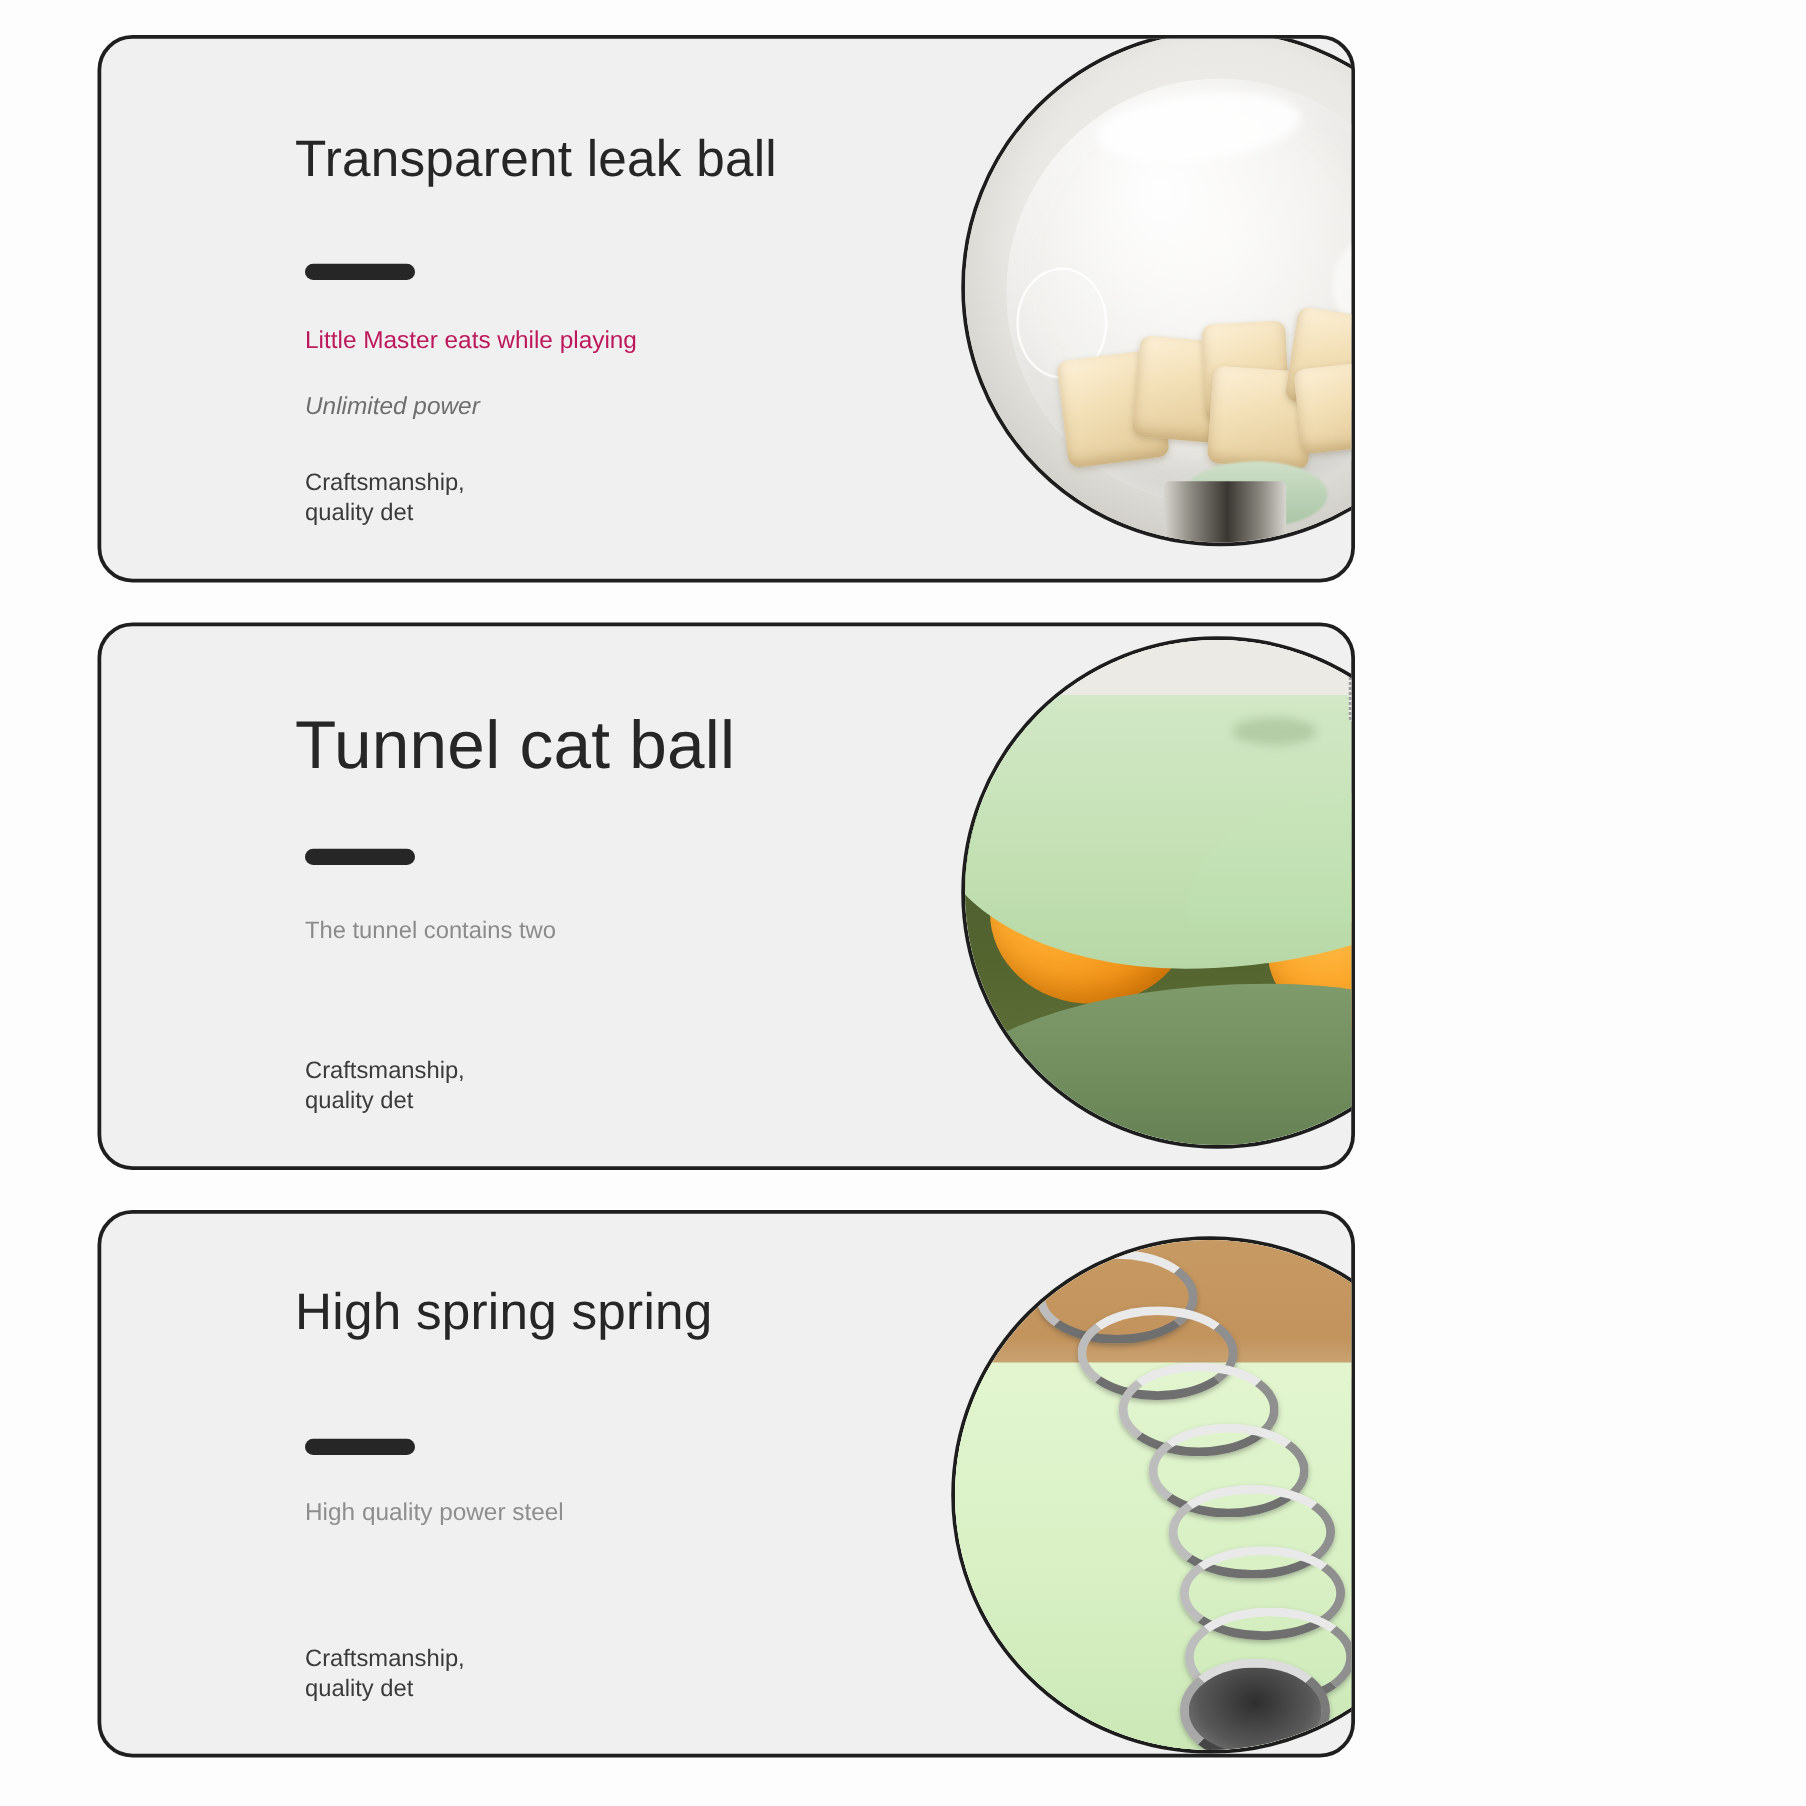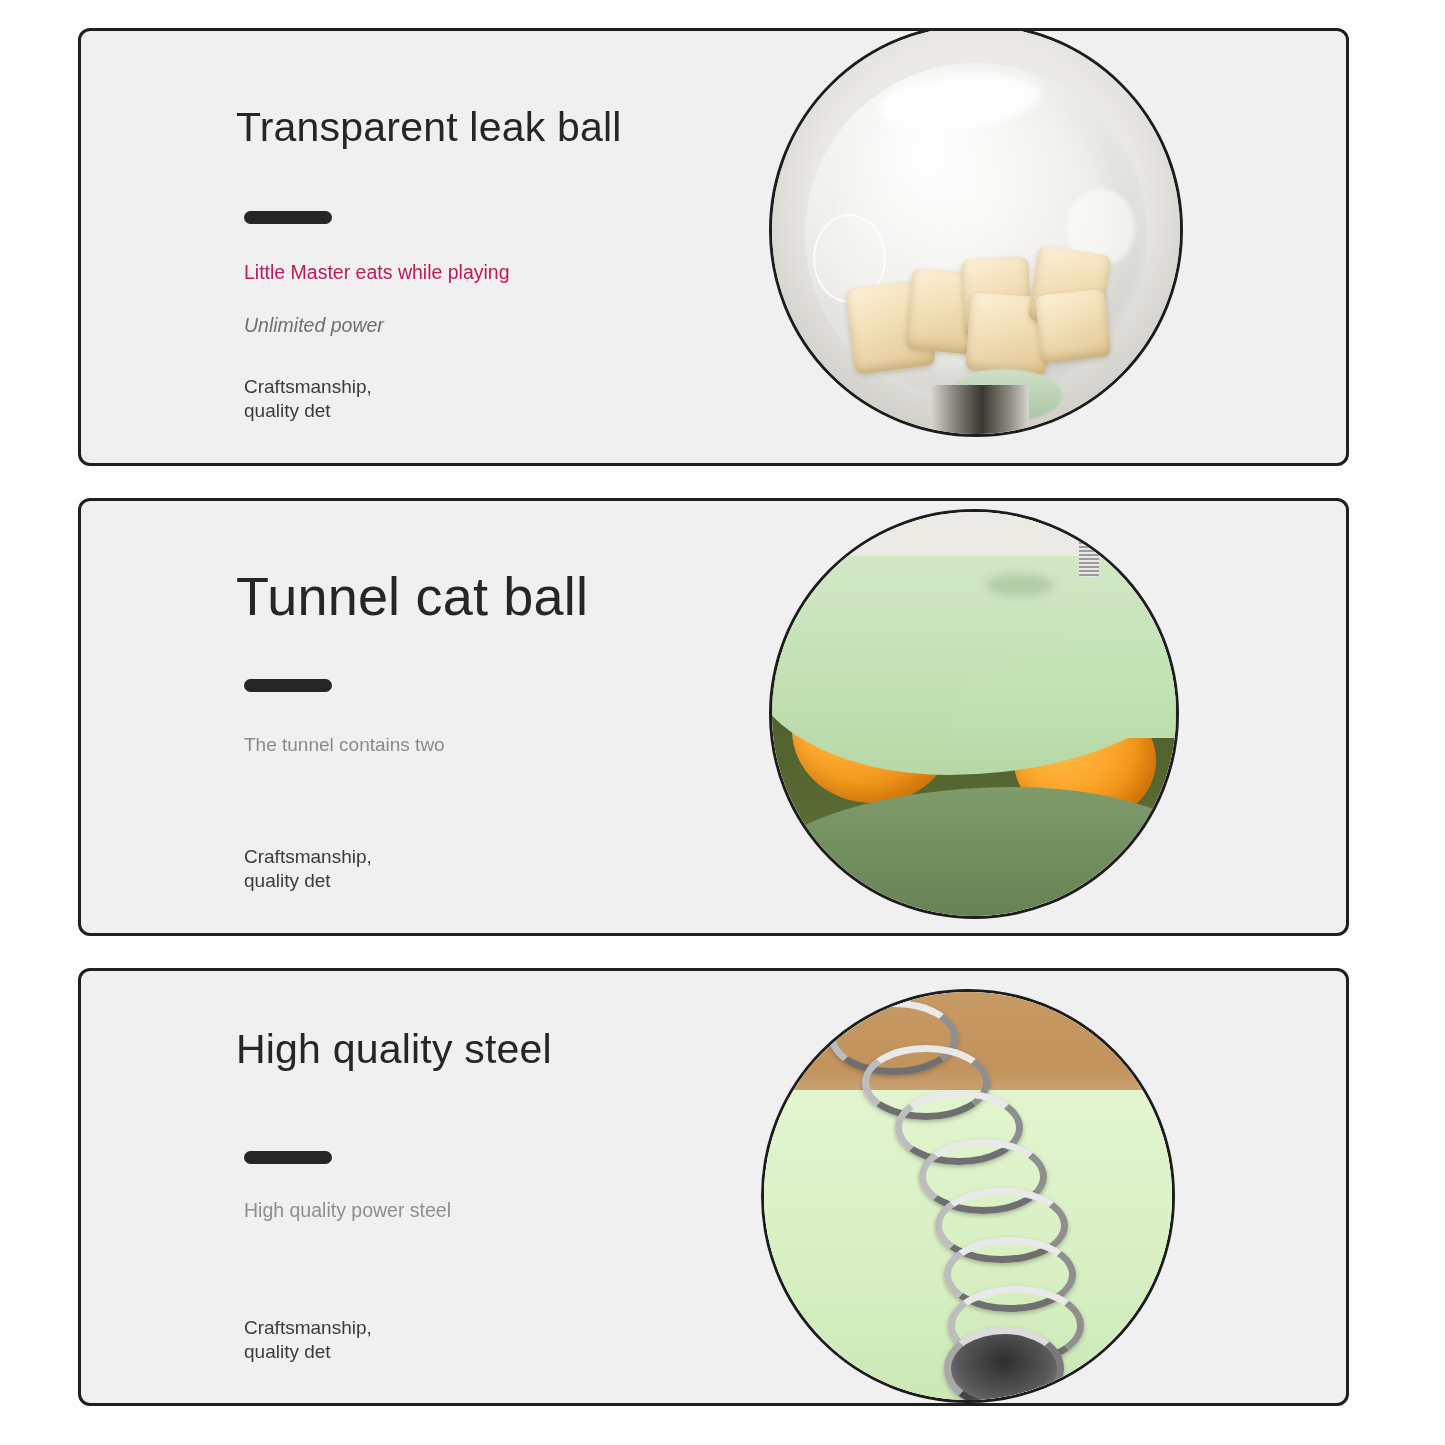--- a/index.html
+++ b/index.html
@@ -16,25 +16,25 @@
     width: 1445px;
     height: 1445px;
     background: #fdfdfd;
     overflow: hidden;
   }
 
   
   .card {
     position: absolute;
     left: 78px;
-    width: 1271px;
+    width: 1006px;
     box-sizing: border-box;
     background: #f0f0f0;
     border: 3px solid #1f1f1f;
-    border-radius: 12px;
+    border-radius: 28px;
     overflow: hidden;
   }
   .card-1 { top: 28px;   height: 438px; }
   .card-2 { top: 498px;  height: 438px; }
   .card-3 { top: 968px;  height: 438px; }
 
   
   .text-col {
     position: absolute;
     left: 155px;
@@ -318,21 +318,21 @@
         </div>
         <div class="lidfront"></div>
         <div class="base"></div>
         <div class="spring-top"></div>
       </div>
     </div>
   </div>
 
   <div class="card card-3">
     <div class="text-col">
-      <div class="title">High quality steel</div>
+      <div class="title">High spring spring</div>
       <div class="pill"></div>
       <div class="feat feat-a">High quality power steel</div>
       <div class="footer-note">Craftsmanship,
 quality det</div>
     </div>
 
     <div class="photo">
       <div class="scene s3">
         <div class="tan"></div>
         <div class="green"></div>

